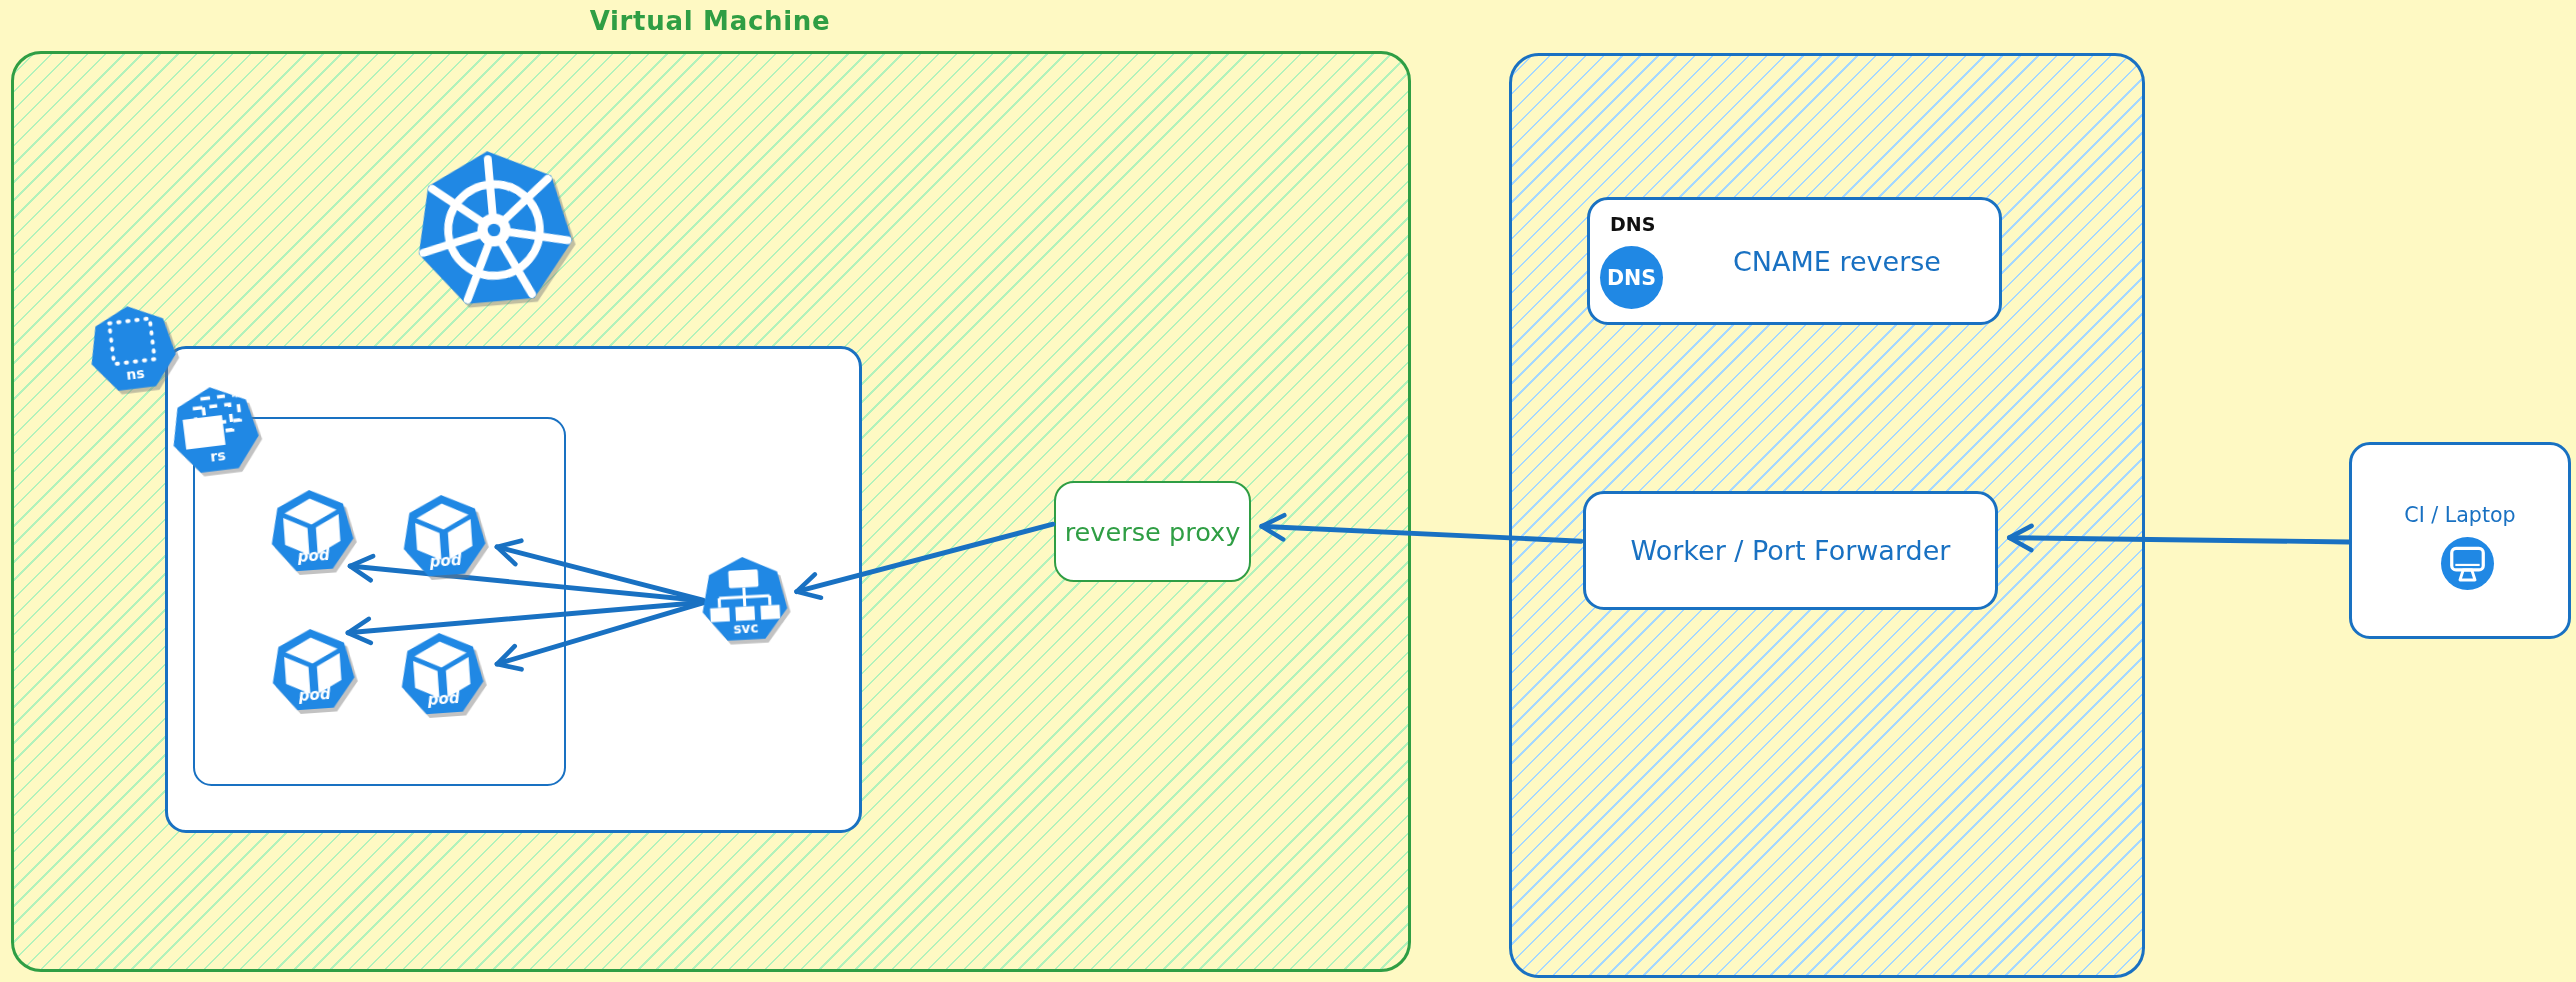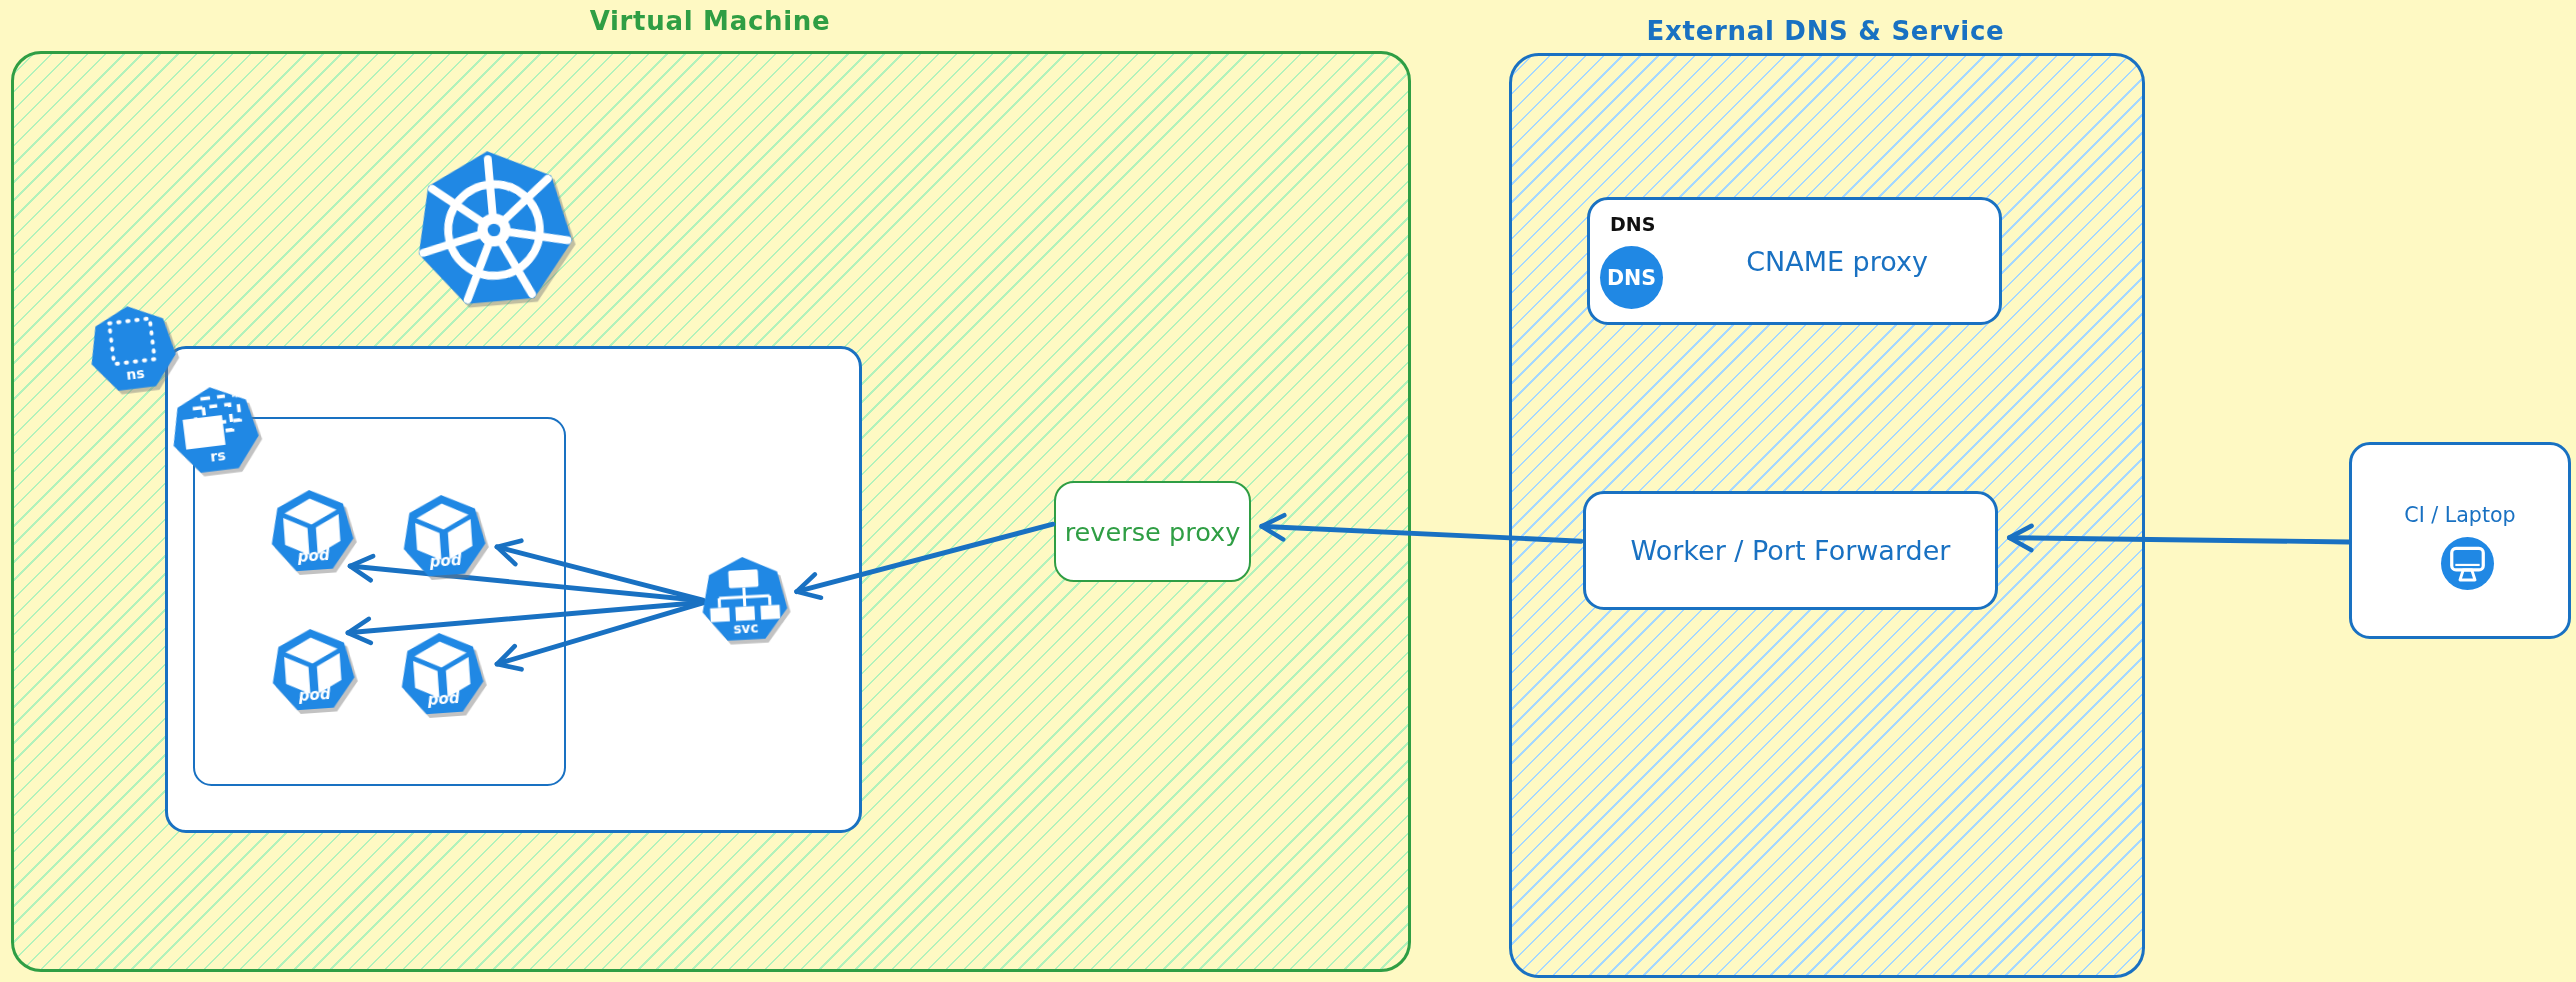--- a/index.html
+++ b/index.html
@@ -43,30 +43,29 @@
   <div class="bigbox green z1" style="left:10.7px;top:51px;width:1394px;height:915px;"></div>
 
   <div class="whitebox z2" style="left:165px;top:346px;width:697px;height:487px;"></div>
 
   <div class="whitebox z3" style="left:193px;top:417px;width:373px;height:369px;border-width:2.8px;border-radius:18.5px;"></div>
 
   <div class="greenbox-sm z4" style="left:1054px;top:481px;width:197px;height:101px;">
     <span class="card-label green-t" style="color:#2f9e44;font-size:25.6px;">reverse proxy</span>
   </div>
 
-  <div class="group-title blue-t" style="left:1509px;top:15.6px;width:633px;">External DNS &amp; Service</div>
 
   <div class="bigbox blue z1" style="left:1509px;top:53px;width:630px;height:919px;"></div>
 
   <div class="card z4" style="left:1587px;top:197px;width:415px;height:128px;">
     <span class="abs" style="left:20px;top:12.8px;color:#111111;font-size:19px;font-weight:600;">DNS</span>
     <div class="circ" style="left:10px;top:46px;width:63px;height:63px;">
       <span style="color:#ffffff;font-size:20.6px;font-weight:700;">DNS</span>
     </div>
-    <span class="card-label" style="margin-left:85px;">CNAME proxy</span>
+    <span class="card-label" style="margin-left:85px;">CNAME reverse</span>
   </div>
 
   <div class="card z4" style="left:1583px;top:491px;width:415px;height:119px;">
     <span class="card-label">Worker / Port Forwarder</span>
   </div>
 
   <div class="card z4" style="left:2349px;top:442px;width:222px;height:197px;flex-direction:column;justify-content:flex-start;">
     <span class="card-label" style="font-size:20.6px;margin-top:58px;">CI / Laptop</span>
     <div class="circ" style="left:89px;top:92px;width:53px;height:53px;">
       <svg viewBox="0 0 74 74" width="53" height="53">

